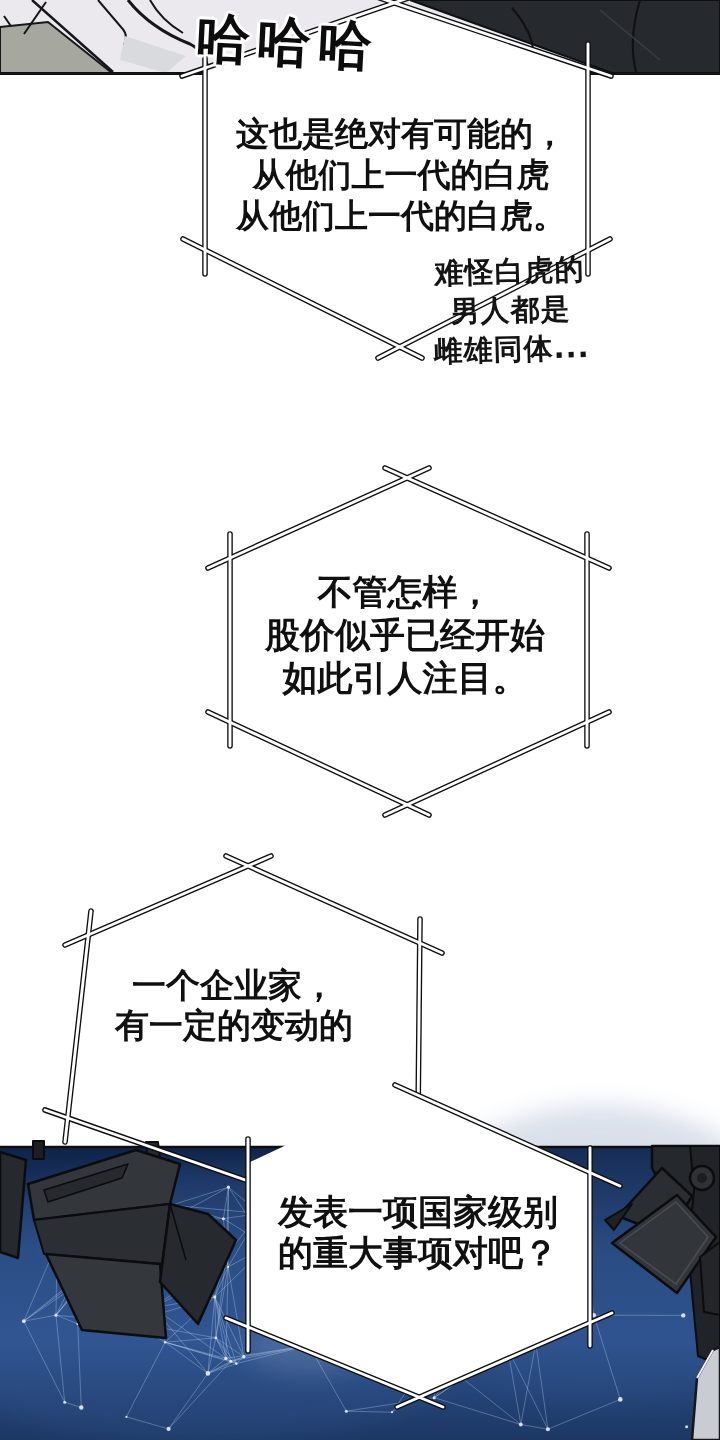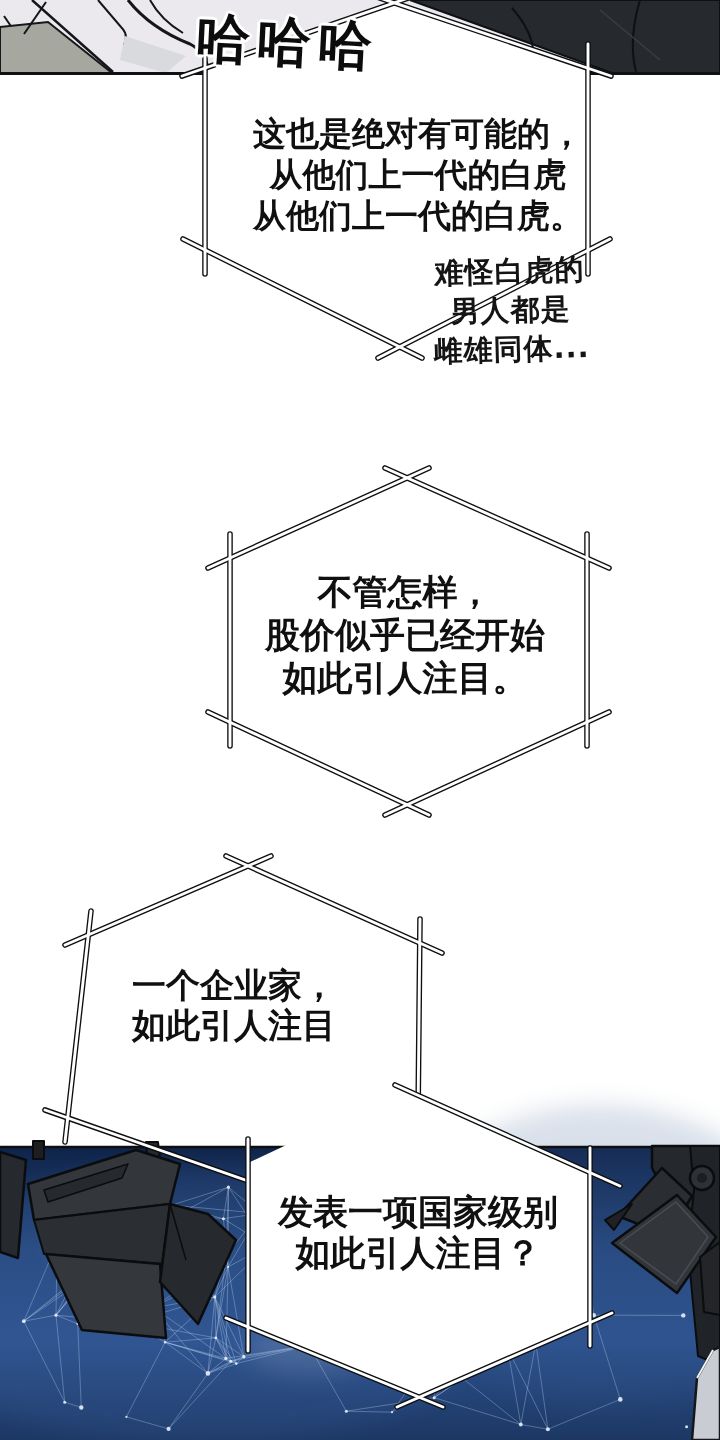--- a/index.html
+++ b/index.html
@@ -6,21 +6,21 @@
   #page{position:relative;width:720px;height:1440px;overflow:hidden;background:#ffffff;
         font-family:"DejaVu Sans","Liberation Sans",sans-serif;}
   svg{position:absolute;left:0;top:0;}
   .txt{position:absolute;color:#101010;font-weight:bold;text-align:center;}
   .bubble-line{white-space:nowrap;}
   #laugh{left:198px;top:2px;font-size:54px;font-weight:bold;letter-spacing:7px;
          transform:rotate(3deg);transform-origin:left top;color:#0c0c0c;
          text-shadow:0 0 4px #fff,0 0 4px #fff,2px 2px 0 #fff,-2px 2px 0 #fff,
                      2px -2px 0 #fff,-2px -2px 0 #fff,0 3px 0 #fff,0 -3px 0 #fff,
                      3px 0 0 #fff,-3px 0 0 #fff;}
-  #bubble1{left:208px;top:113px;width:420px;font-size:33px;line-height:41px;}
+  #bubble1{left:191px;top:113px;width:420px;font-size:33px;line-height:41px;}
   #aside{left:398px;top:252px;width:225px;font-size:29px;line-height:39px;
          font-weight:800;letter-spacing:1px;transform:rotate(-1.5deg);color:#141414;}
   #bubble2{left:195px;top:571px;width:420px;font-size:35px;line-height:43px;font-family:Liberation Serif, serif;}
   #bubble3{left:24px;top:965px;width:420px;font-size:34px;line-height:40px;}
   #bubble4{left:208px;top:1192px;width:420px;font-size:35px;line-height:41px;}
   #plexus line{stroke:#bdd7f2;stroke-opacity:0.38;stroke-width:0.9;}
   #plexus circle{fill:#eaf3fd;fill-opacity:0.88;}
   .stickb{stroke:#0e0f11;stroke-width:5.6;stroke-linecap:round;fill:none;}
   .stickw{stroke:#ffffff;stroke-width:2.9;stroke-linecap:round;fill:none;}
 </style>
@@ -443,21 +443,21 @@
   </div>
 
   <div id="bubble2" class="txt">
     <div class="bubble-line">不管怎样，</div>
     <div class="bubble-line">股价似乎已经开始</div>
     <div class="bubble-line">如此引人注目。</div>
   </div>
 
   <div id="bubble3" class="txt">
     <div class="bubble-line">一个企业家，</div>
-    <div class="bubble-line">如此引人注目</div>
+    <div class="bubble-line">有一定的变动的</div>
   </div>
 
   <div id="bubble4" class="txt">
     <div class="bubble-line">发表一项国家级别</div>
-    <div class="bubble-line">如此引人注目？</div>
+    <div class="bubble-line">的重大事项对吧？</div>
   </div>
 
 </div>
 
 </body></html>

